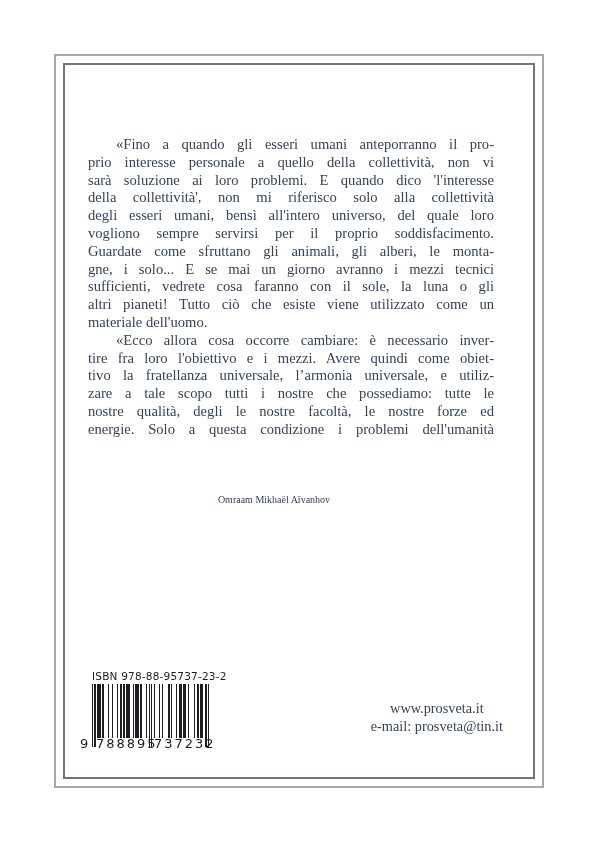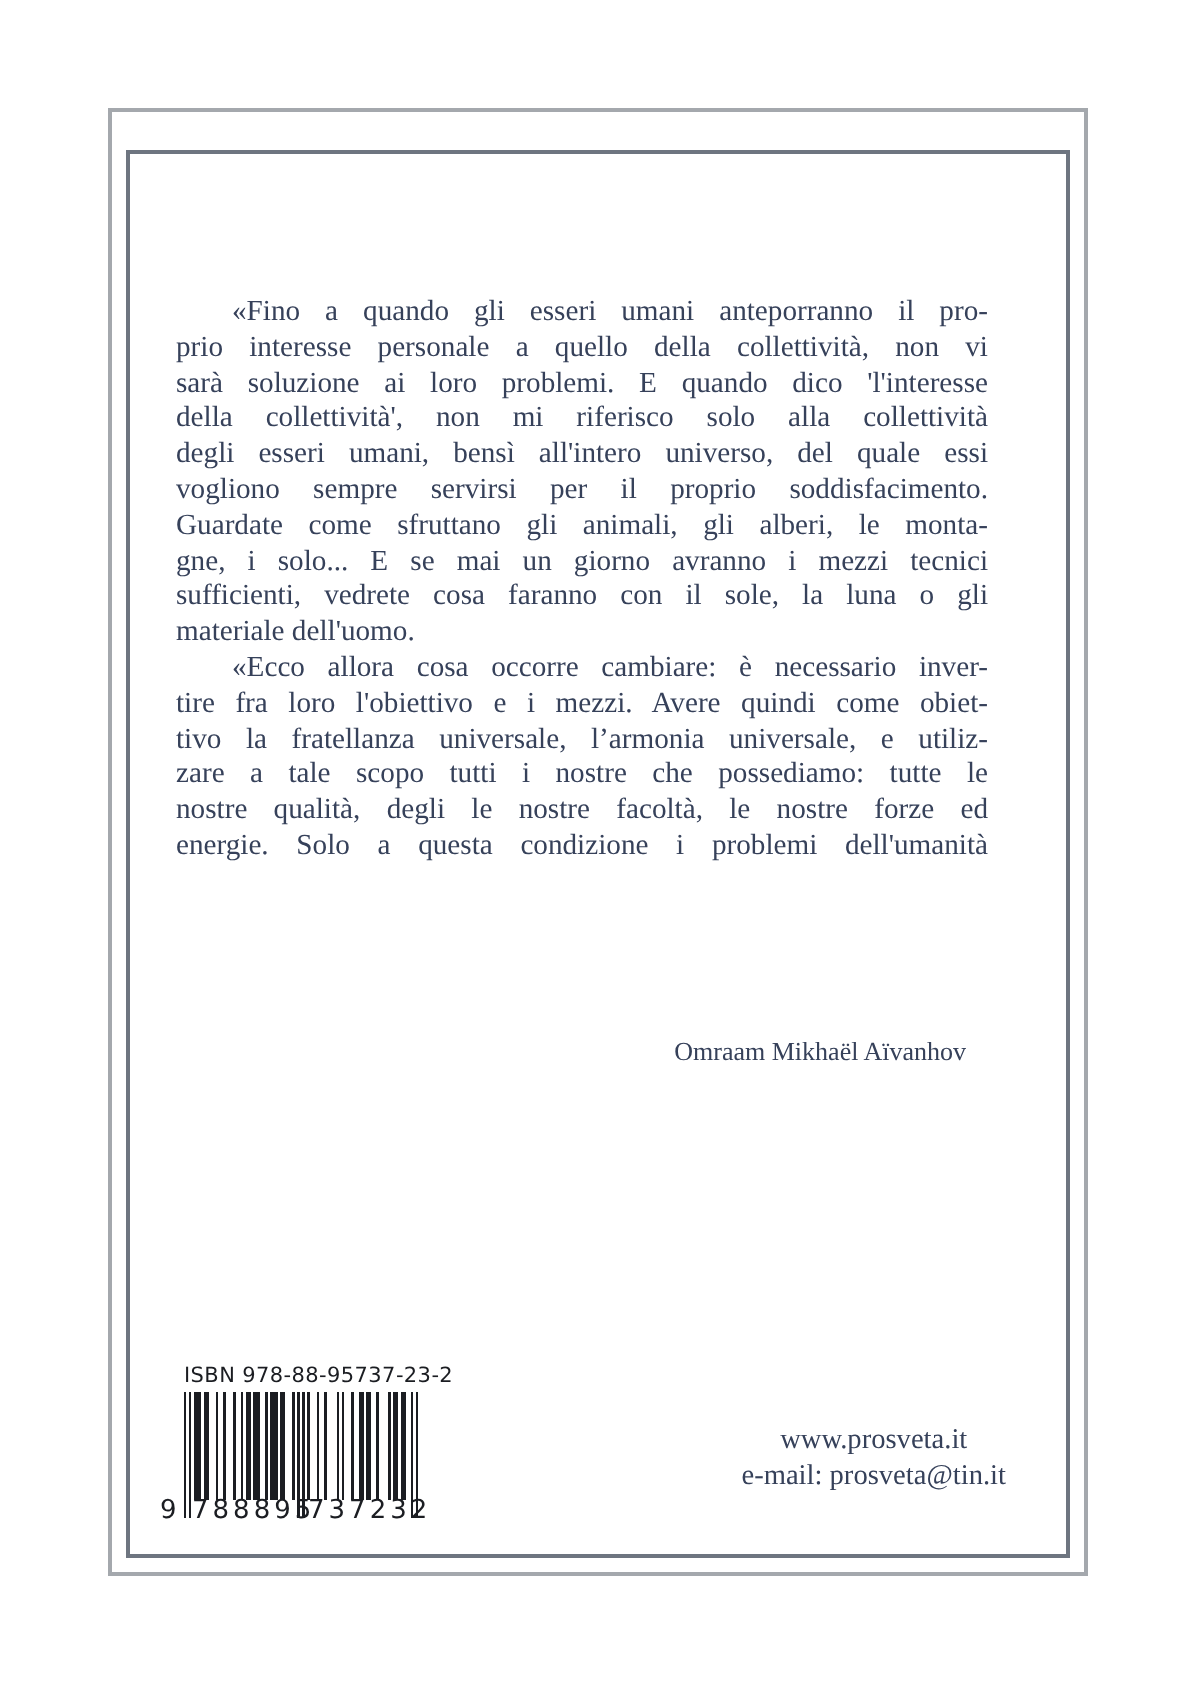--- a/index.html
+++ b/index.html
@@ -13,32 +13,31 @@
   .page{
     position:relative;width:600px;height:850px;background:#ffffff;overflow:hidden;
   }
   .outer-frame{
     position:absolute;left:54px;top:54px;width:490px;height:734px;
     border:2px solid var(--border-outer);box-sizing:border-box;
   }
   .inner-frame{
     position:absolute;left:7px;top:7px;right:7px;bottom:7px;
     border:2px solid var(--border-inner);
-    margin-top:12px;
   }
   .quote-block{
     position:absolute;left:23px;top:71px;width:406px;
     color:var(--text);font-size:14.6px;line-height:17.8px;
   }
   .line{text-align:justify;text-align-last:justify;white-space:normal;}
   .line.first{text-indent:28px;}
   .line.last{text-align-last:left;}
   .author{
-    position:absolute;left:0;right:50px;top:441px;
-    text-align:right;color:var(--text);font-size:13px;
+    position:absolute;left:0;right:50px;top:429px;
+    text-align:center;color:var(--text);font-size:10px;
   }
   .barcode-area{position:absolute;left:15px;top:605px;width:134px;}
   .isbn-label{
     margin-left:12px;width:117px;text-align:right;
     font-family:"DejaVu Sans",sans-serif;font-size:10.5px;
     letter-spacing:0.2px;color:var(--ink);white-space:nowrap;
   }
   .barcode-row{position:relative;margin-left:12px;margin-top:2px;width:117px;height:68px;}
   .bars{display:block;width:117px;height:63px;}
   .bc-first-digit{
@@ -63,25 +62,26 @@
 <div class="page">
   <div class="outer-frame">
     <div class="inner-frame">
 
       <div class="quote-block">
         <div class="paragraph">
             <div class="line first">«Fino a quando gli esseri umani anteporranno il pro-</div>
             <div class="line">prio interesse personale a quello della collettività, non vi</div>
             <div class="line">sarà soluzione ai loro problemi. E quando dico 'l'interesse</div>
             <div class="line">della collettività', non mi riferisco solo alla collettività</div>
-            <div class="line">degli esseri umani, bensì all'intero universo, del quale essi</div>
+            <div class="line">degli esseri umani, bensì all'intero universo, del quale loro</div>
             <div class="line">vogliono sempre servirsi per il proprio soddisfacimento.</div>
             <div class="line">Guardate come sfruttano gli animali, gli alberi, le monta-</div>
             <div class="line">gne, i solo... E se mai un giorno avranno i mezzi tecnici</div>
             <div class="line">sufficienti, vedrete cosa faranno con il sole, la luna o gli</div>
+            <div class="line">altri pianeti! Tutto ciò che esiste viene utilizzato come un</div>
             <div class="line last">materiale dell'uomo.</div>
           </div>
         <div class="paragraph">
             <div class="line first">«Ecco allora cosa occorre cambiare: è necessario inver-</div>
             <div class="line">tire fra loro l'obiettivo e i mezzi. Avere quindi come obiet-</div>
             <div class="line">tivo la fratellanza universale, l’armonia universale, e utiliz-</div>
             <div class="line">zare a tale scopo tutti i nostre che possediamo: tutte le</div>
             <div class="line">nostre qualità, degli le nostre facoltà, le nostre forze ed</div>
             <div class="line">energie. Solo a questa condizione i problemi dell'umanità</div>
           </div>

